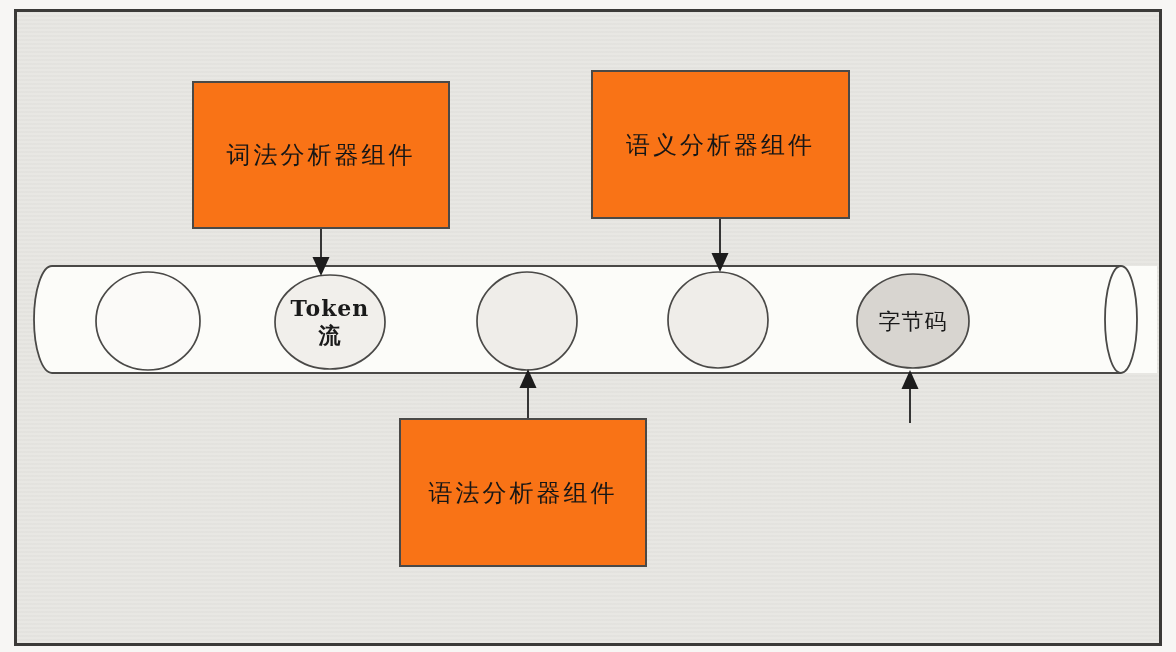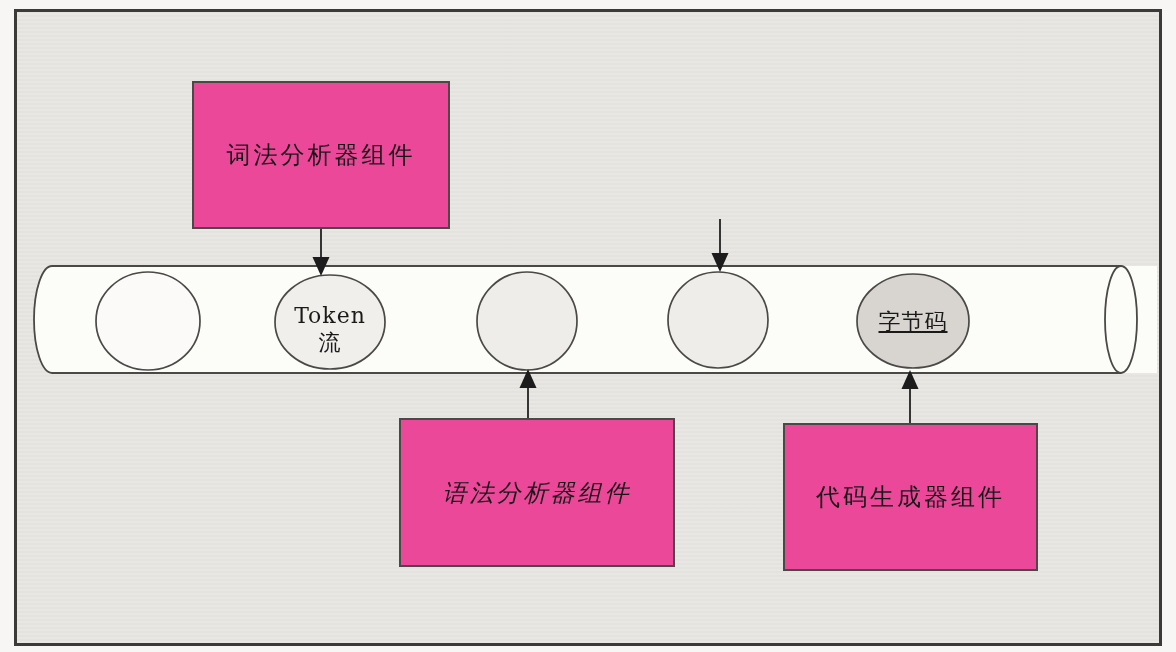--- a/index.html
+++ b/index.html
@@ -24,21 +24,21 @@
       repeating-linear-gradient(0deg, rgba(255,255,255,0.05) 0 2px, rgba(0,0,0,0.015) 2px 4px),
       #e7e6e2;
   }
   svg.shapes {
     position: absolute;
     left: 0; top: 0;
     width: 1176px; height: 652px;
   }
   .comp-box {
     position: absolute;
-    background: #ec4899;
+    background: #f97316;
     border: 2px solid #4a4947;
     display: flex;
     align-items: center;
     justify-content: center;
     font-size: 24px;
     letter-spacing: 3px;
     color: #161616;
     text-align: center;
   }
   .stage-label {
@@ -97,30 +97,30 @@
     <g>
       <line x1="910" y1="423" x2="910" y2="389" stroke="#222" stroke-width="1.8"></line>
       <polygon points="910,370 901.5,389 918.5,389" fill="#1c1c1c"></polygon>
     </g>
   </svg>
 
   <div class="comp-box" style="left:192px; top:81px; width:258px; height:148px;">
     <span>词法分析器组件</span>
   </div>
 
+  <div class="comp-box" style="left:591px; top:70px; width:259px; height:149px;">
+    <span>语义分析器组件</span>
+  </div>
 
-  <div class="comp-box" style="left:399px; top:418px; width:276px; height:149px;font-style:italic;">
+  <div class="comp-box" style="left:399px; top:418px; width:248px; height:149px;">
     <span>语法分析器组件</span>
   </div>
 
-  <div class="comp-box" style="left:783px; top:423px; width:255px; height:148px;">
-    <span>代码生成器组件</span>
-  </div>
 
 
-  <div class="stage-label" style="left:275px; top:282px; width:110px; height:94px; font-weight:400;">Token
+  <div class="stage-label" style="left:275px; top:275px; width:110px; height:94px; font-weight:700;">Token
 流</div>
 
 
 
-  <div class="stage-label" style="left:857px; top:274px; width:112px; height:94px;text-decoration:underline;">字节码</div>
+  <div class="stage-label" style="left:857px; top:274px; width:112px; height:94px;">字节码</div>
 
 </div>
 
 </body></html>

